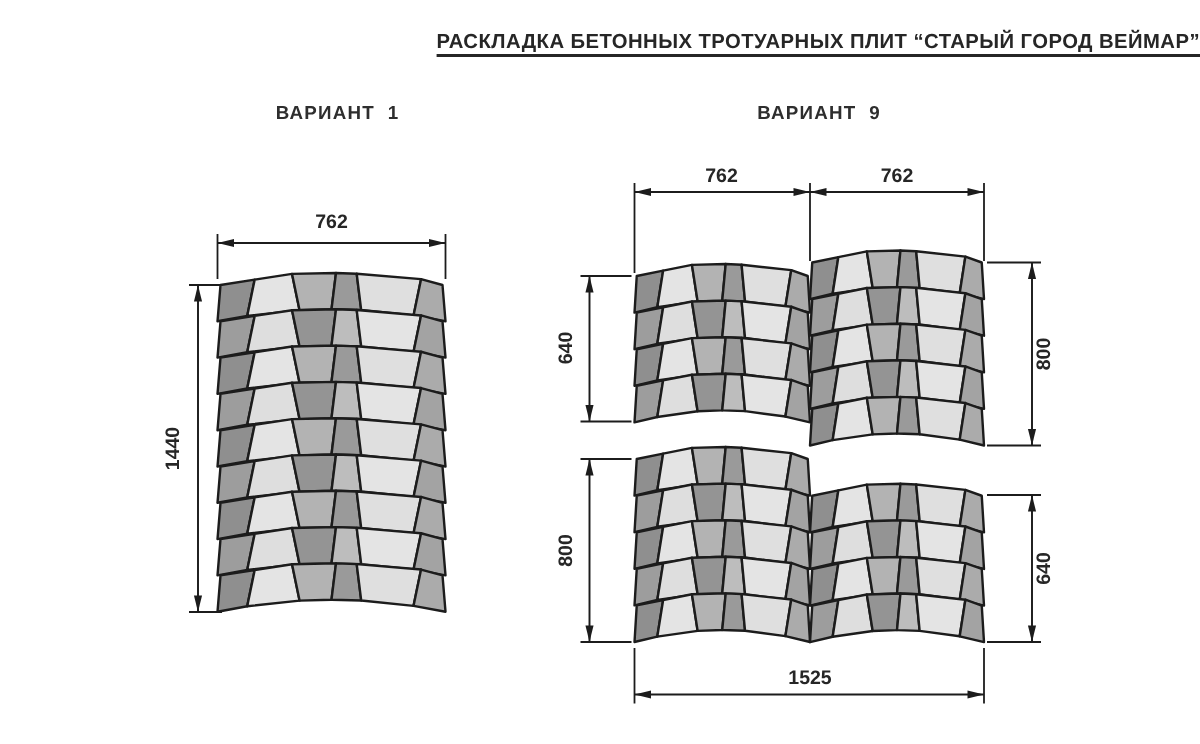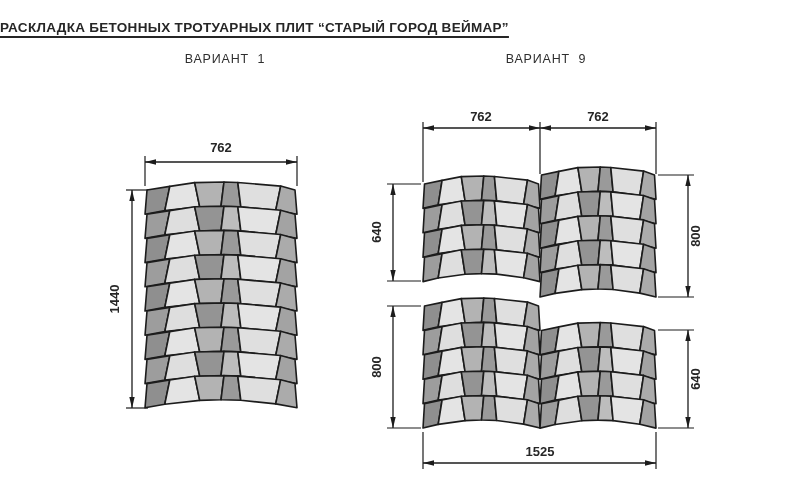--- a/index.html
+++ b/index.html
@@ -1,23 +1,23 @@
 <!DOCTYPE html>
 <html><head>
 <meta charset="utf-8">
 <style>
   html,body{margin:0;padding:0;background:#ffffff;}
   body{width:800px;height:496px;overflow:hidden;position:relative;
        font-family:"Liberation Sans",sans-serif;}
-  .title{position:absolute;left:0;top:20px;width:800px;text-align:left;
+  .title{position:absolute;left:0;top:20px;width:800px;text-align:right;
          font-size:13.5px;font-weight:bold;letter-spacing:.3px;color:#262626;
          text-decoration:underline;text-underline-offset:4px;text-decoration-thickness:1.5px;
          white-space:pre;}
-  .vlabel{position:absolute;top:52px;width:200px;text-align:center;
-          font-size:12.5px;font-weight:normal;letter-spacing:.8px;color:#2e2e2e;white-space:pre;}
+  .vlabel{position:absolute;top:68px;width:200px;text-align:center;
+          font-size:12.5px;font-weight:bold;letter-spacing:.8px;color:#2e2e2e;white-space:pre;}
   .vlabel.v1{left:125px;}
   .vlabel.v2{left:446px;}
   svg{position:absolute;left:0;top:0;}
   svg text{font-family:"Liberation Sans",sans-serif;font-size:13px;font-weight:bold;fill:#262626;}
 </style>
 </head>
 <body>
 
 <div class="title">РАСКЛАДКА БЕТОННЫХ ТРОТУАРНЫХ ПЛИТ “СТАРЫЙ ГОРОД ВЕЙМАР”</div>
 <div class="vlabel v1">ВАРИАНТ  1</div>

